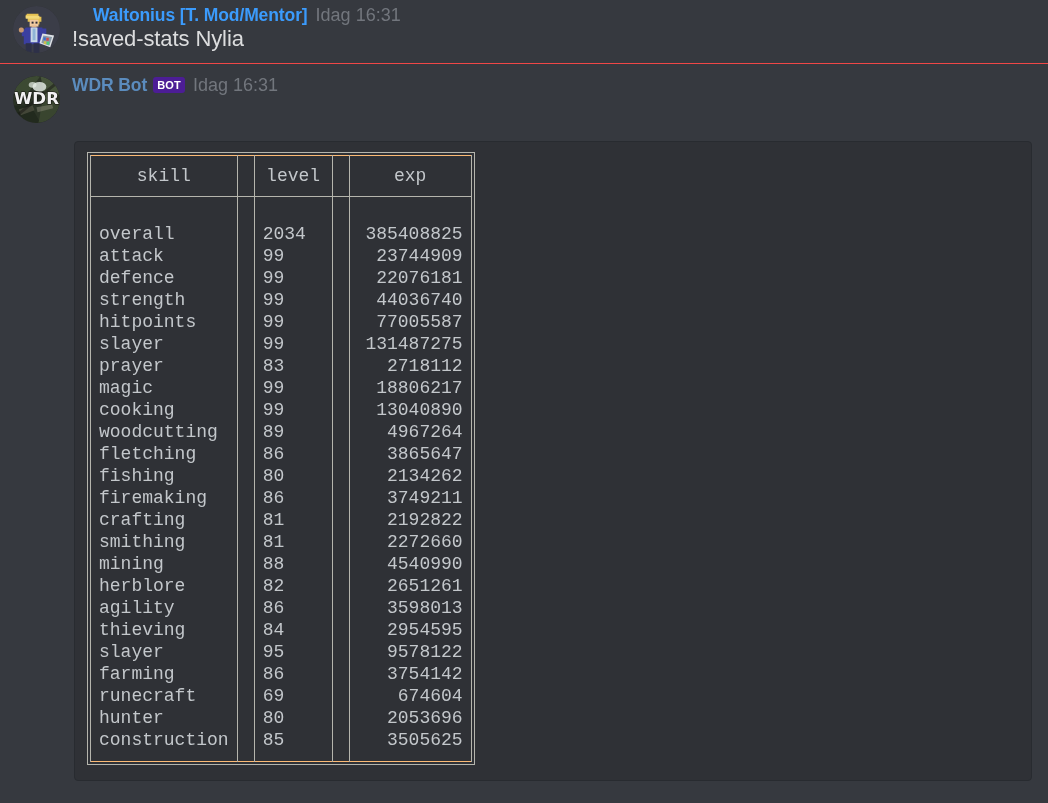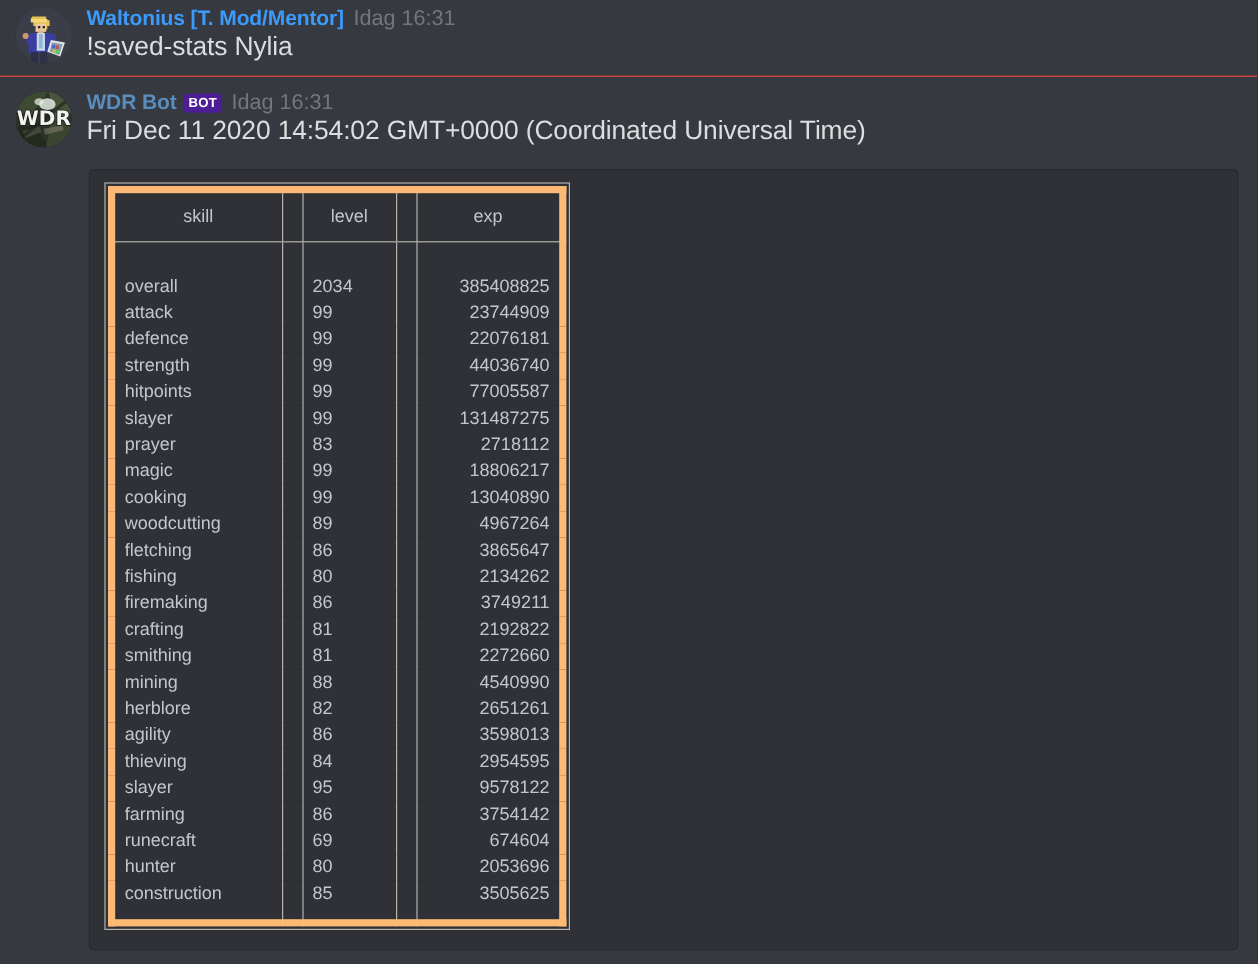--- a/index.html
+++ b/index.html
@@ -64,21 +64,21 @@
     align-items: baseline;
     line-height: 22px;
     white-space: nowrap;
   }
 
   .username {
     font-size: 17.5px;
     font-weight: 600;
     letter-spacing: -0.1px;
   }
-  .username.user-color { color: #3b9bfc; }
+  .username.user-color { color: #3b9bfc; margin-left: 21px; }
   .username.bot-color  { color: #5b8cbe; }
 
   .bot-badge {
     display: inline-block;
     background: #4c1d95;
     color: #ffffff;
     font-size: 11px;
     font-weight: 700;
     line-height: 1;
     padding: 3px 4px 2px 4px;
@@ -121,26 +121,26 @@
     background: #2f3136;
     border: 1px solid #282b30;
     border-radius: 4px;
     padding: 10px 12px 14px 12px;
     overflow: hidden;
   }
 
   
   .stats-table {
     border-collapse: collapse;
-    font-family: Liberation Sans, sans-serif;
-    font-size: 15px;
+    font-family: Liberation Mono, monospace;
+    font-size: 18px;
     line-height: 22px;
     color: #c3c7cb;
     margin: 3px 0 0 3px;
-    border: 6px solid #fdba74;
+    border: 1px solid #fdba74;
     outline: 1px solid #b5b5ad;
     outline-offset: 2px;
   }
 
   .stats-table th,
   .stats-table td {
     padding: 0 8px;
     border-left: 1px solid #b5b5ad;
     border-right: 1px solid #b5b5ad;
     background: #2f3136;
@@ -250,21 +250,20 @@
           </g>
         </svg>
       </div>
     </div>
     <div class="msg-body">
       <div class="msg-head">
         <span class="username bot-color">WDR Bot</span>
         <span class="bot-badge">BOT</span>
         <span class="timestamp">Idag 16:31</span>
       </div>
-      <div class="msg-text">Fri Dec 11 2020 14:54:02 GMT+0000 (Coordinated Universal Time)</div>
     </div>
   </div>
 
   <div class="codeblock">
     <div class="tbl-wrap">
       <table class="stats-table">
         <thead>
           <tr>
             <th class="col-skill">skill</th>
             <th class="dbl-col"></th>

